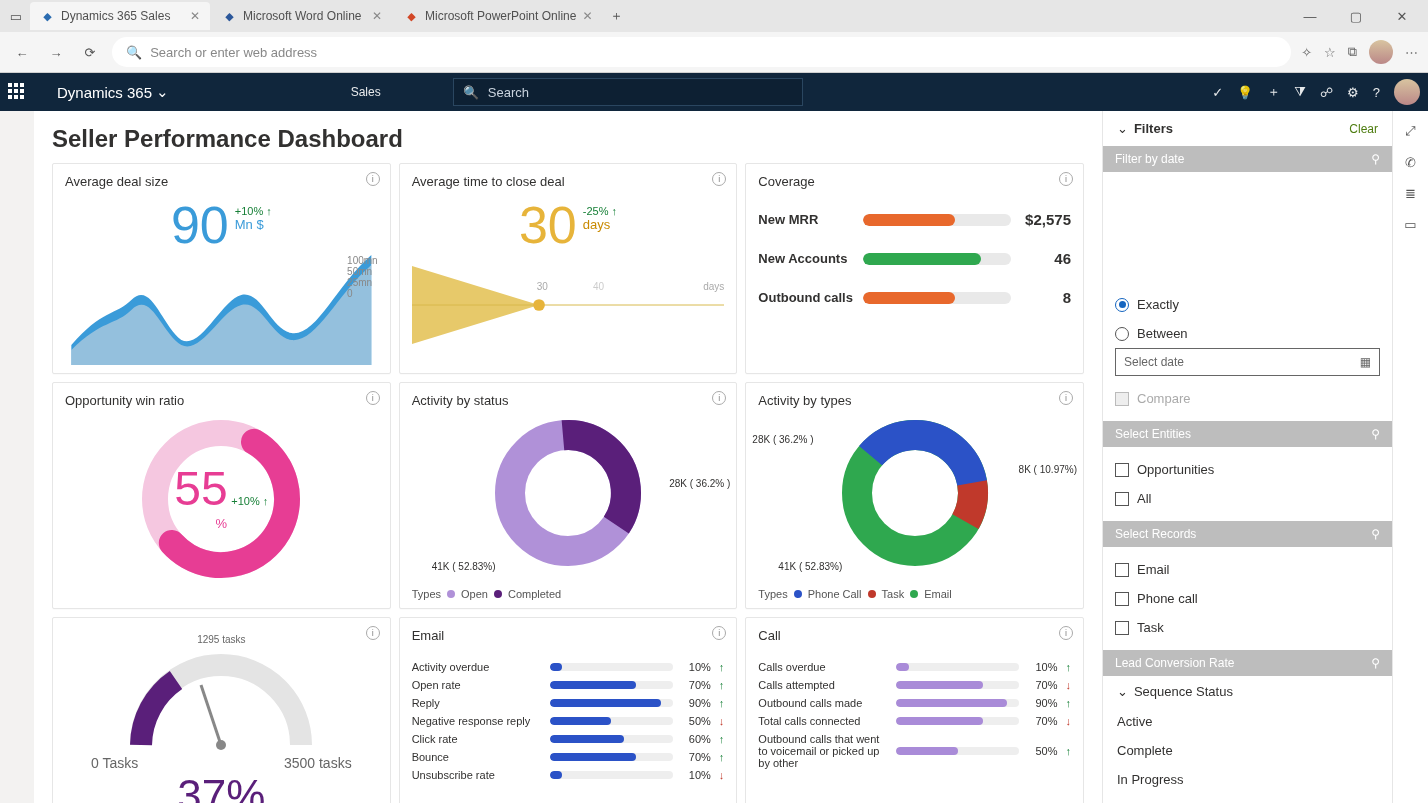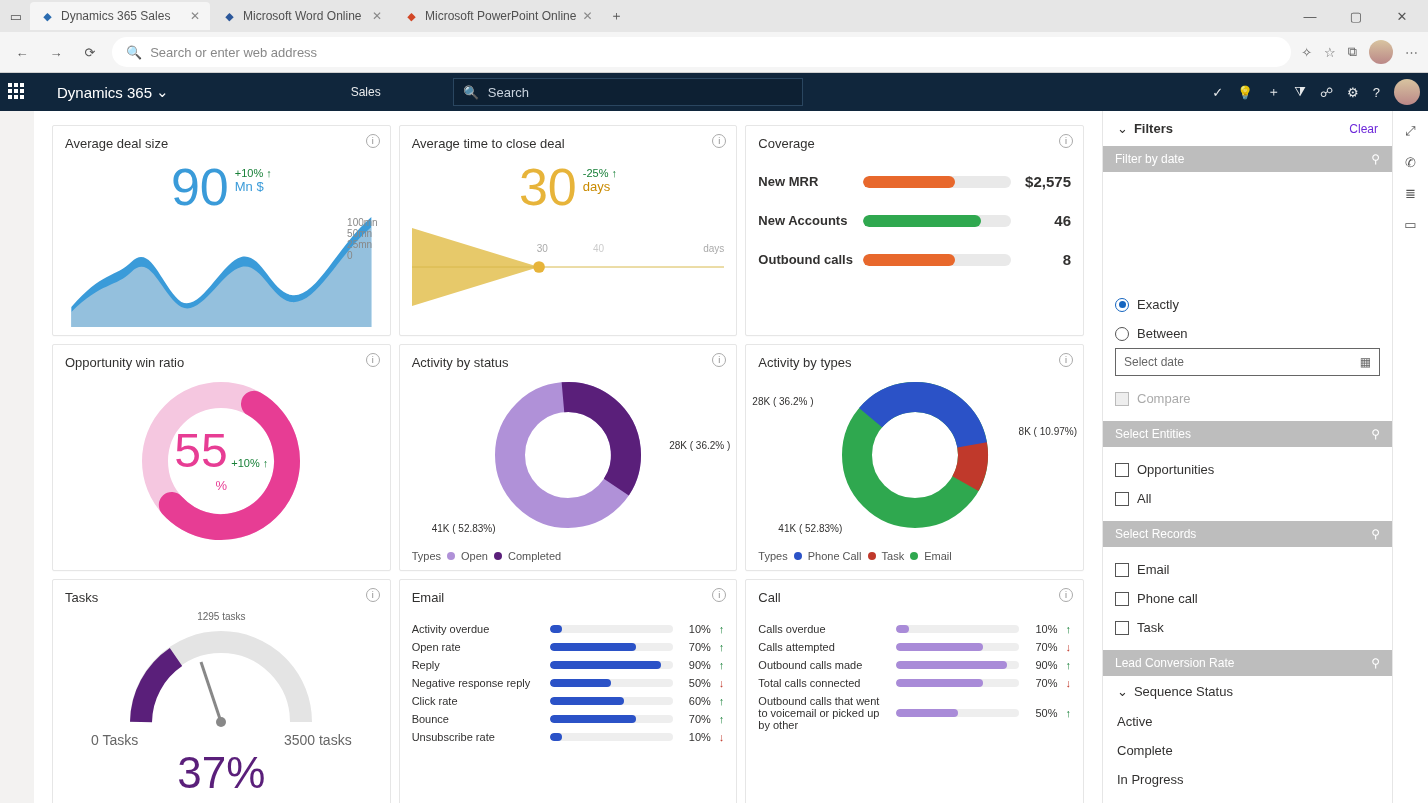--- a/index.html
+++ b/index.html
@@ -59,21 +59,21 @@
   .stat-label{width:130px;}
   .stat-bar{flex:1;height:8px;background:#eee;border-radius:4px;overflow:hidden;}
   .stat-fill{height:100%;border-radius:4px;}
   .stat-val{width:30px;text-align:right;}
   .arrow-up{color:#188038;}
   .arrow-dn{color:#c0392b;}
 
   
   .filters { width:290px; border-left:1px solid #e6e6e6; padding:0; font-size:13px; }
   .filter-hdr{display:flex;align-items:center;padding:10px 14px;gap:6px;}
-  .filter-hdr .clear{margin-left:auto;color:#6d28d9;font-size:12px;}
+  .filter-hdr .clear{margin-left:auto;color:#4d7c0f;font-size:12px;}
   .section-hdr{display:flex;align-items:center;justify-content:space-between;background:#bdbdbd;color:#fff;padding:6px 12px;font-size:12px;}
   .section-body{padding:8px 12px;}
   .radio,.check,.seq-item{display:flex;align-items:center;gap:8px;padding:7px 0;}
   .radio-circle{width:14px;height:14px;border:1.5px solid #555;border-radius:50%;display:flex;align-items:center;justify-content:center;}
   .radio-circle.sel{border-color:#1565c0;}
   .radio-circle.sel::after{content:'';width:7px;height:7px;background:#1565c0;border-radius:50%;}
   .chk-box{width:14px;height:14px;border:1.5px solid #555;display:inline-block;}
   .chk-box.dis{border-color:#bbb;background:#eee;}
   .date-input{width:100%;border:1px solid #666;padding:6px 8px;font-size:12px;display:flex;justify-content:space-between;align-items:center;color:#666;}
   .seq-item{padding:7px 2px;}
@@ -161,20 +161,21 @@
     <span>⚙</span>
     <span>?</span>
     <div class="avatar-d365"></div>
   </div>
 </div>
 
 <div class="workspace">
   <div class="left-rail"></div>
 
   <div class="main">
+    <div class="page-title">Seller Performance Dashboard</div>
     <div class="card-grid">
 
       <div class="card">
         <div class="card-title">Average deal size</div>
         <div class="info-dot">i</div>
         <div style="display:flex;align-items:flex-start;justify-content:center;gap:6px;margin-top:6px;">
           <span class="big-num" style="color:#3a9bd9">90</span>
           <div style="margin-top:10px;">
             <div class="delta"><span>+10%</span> ↑</div>
             <div class="unit">Mn $</div>
@@ -298,21 +299,20 @@
             <span class="dot" style="background:#2b52c7"></span>
             <span>Phone Call</span>
             <span class="dot" style="background:#c0392b"></span>
             <span>Task</span>
             <span class="dot" style="background:#2fa84f"></span>
             <span>Email</span>
           </div>
       </div>
 
       <div class="card">
-        <div class="card-title">Tasks</div>
         <div class="info-dot">i</div>
         <div style="text-align:center;font-size:10px;color:#666;margin-top:6px;">1295 tasks</div>
         <div style="display:flex;justify-content:center;">
           <svg width="200" height="110" viewBox="0 0 200 110">
             <path d="M20,100 A80,80 0 0 1 180,100" fill="none" stroke="#e4e4e4" stroke-width="22"></path>
             <path d="M20,100 A80,80 0 0 1 55,35" fill="none" stroke="#5a1f7a" stroke-width="22"></path>
             <line x1="100" y1="100" x2="80" y2="40" stroke="#888" stroke-width="3"></line>
             <circle cx="100" cy="100" r="5" fill="#888"></circle>
           </svg>
         </div>

